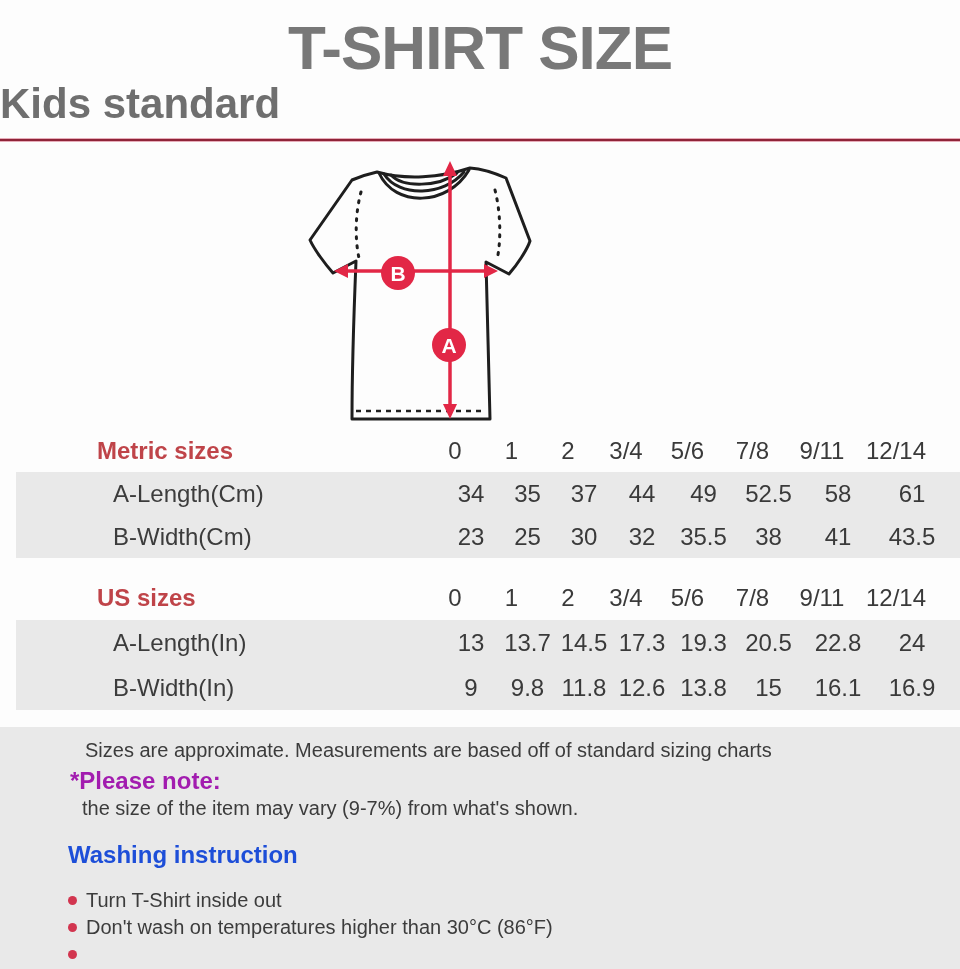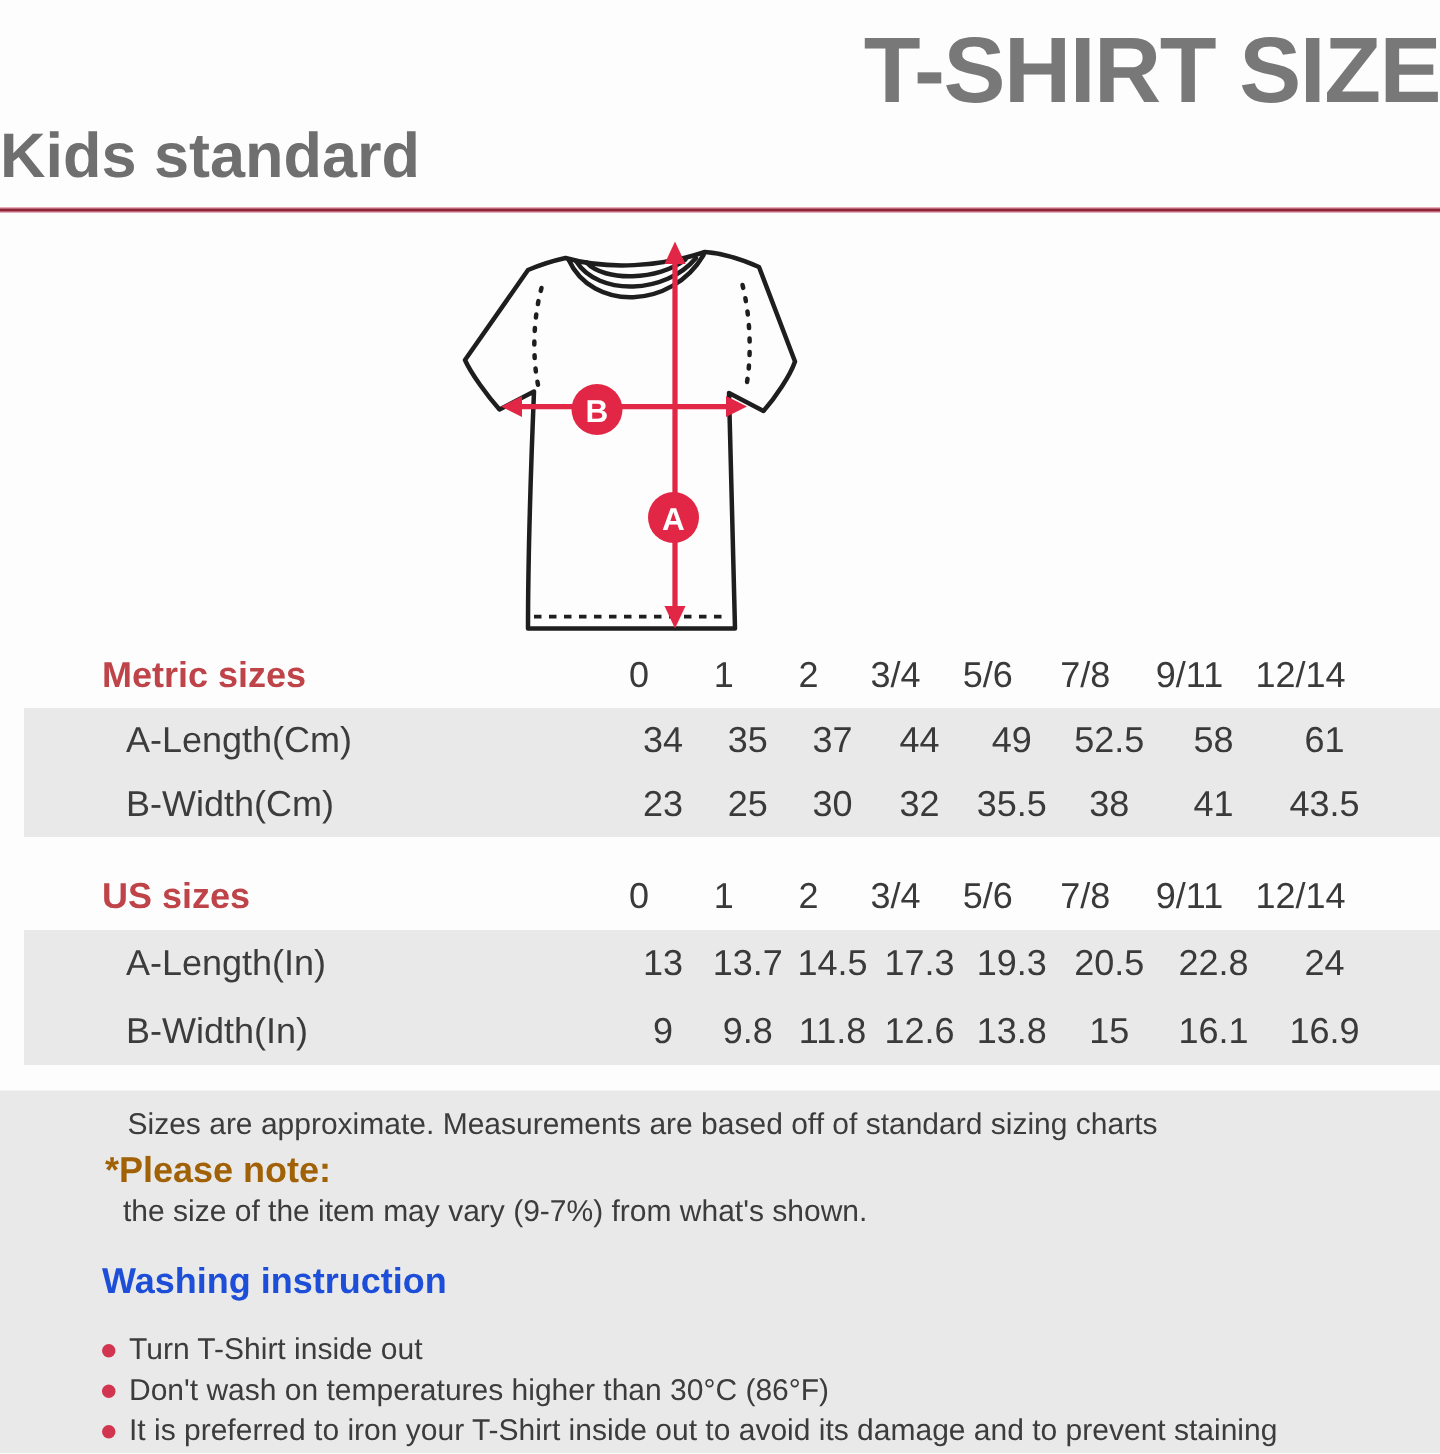--- a/index.html
+++ b/index.html
@@ -6,41 +6,41 @@
   html,body { background:#ffffff; }
   .page {
     position:relative; width:960px; height:969px;
     background:#fdfdfd; overflow:hidden;
     font-family:"Liberation Sans", sans-serif;
     color:#3c3c3c;
   }
   
   .title {
     position:absolute; top:12px; left:0; width:100%;
-    text-align:right; font-size:62px; font-weight:bold;
+    text-align:center; font-size:62px; font-weight:bold;
     color:#787878; letter-spacing:-1px;
   }
   .subtitle {
     position:absolute; top:80px; left:0; width:100%;
     text-align:left; font-size:42px; font-weight:bold;
     color:#6f6f6f;
   }
   .divider {
     position:absolute; top:138px; left:0; width:960px; height:4px;
     background:#8f2438;
     border-top:1px solid #e7adba; border-bottom:1px solid #e7adba;
   }
   
   .shirt-wrap { position:absolute; top:148px; left:280px; width:400px; height:290px; }
   
   .trow {
     position:absolute; left:0; right:0;
     display:grid;
     grid-template-columns:330px 56px 57px 56px 60px 63px 67px 72px 76px;
-    padding-left:68px; align-items:center;
+    padding-left:97px; align-items:center;
     font-size:24px;
   }
   .tlabel { text-align:left; color:#3c3c3c; }
   .tlabel.red { color:#bf4449; font-weight:bold; }
   .tcell { text-align:center; color:#3a3a3a; }
   .band { position:absolute; left:16px; right:0; background:#e9e9e9; }
   .band .trow { position:relative; }
   .row-metric-header { top:429px; height:43px; }
   .band1 { top:472px; height:86px; }
   .band1 .trow { height:43px; }
@@ -51,21 +51,21 @@
   .bottom {
     position:absolute; top:727px; left:0; right:0; bottom:0;
     background:#e9e9e9;
   }
   .note-approx {
     position:absolute; top:12px; left:85px;
     font-size:20px; color:#3c3c3c;
   }
   .please-title {
     position:absolute; top:40px; left:70px;
-    font-size:24px; font-weight:bold; color:#a16207;
+    font-size:24px; font-weight:bold; color:#a21caf;
   }
   .please-body {
     position:absolute; top:70px; left:82px;
     font-size:20px; color:#3c3c3c;
   }
   .wash-title {
     position:absolute; top:114px; left:68px;
     font-size:24px; font-weight:bold; color:#1d4ed8;
   }
   .wash-list { position:absolute; top:160px; left:68px; right:20px; list-style:none; }
@@ -206,18 +206,17 @@
       <li class="wash-item">
         <span class="dot"></span>
         <span>Turn T-Shirt inside out</span>
       </li>
       <li class="wash-item">
         <span class="dot"></span>
         <span>Don't wash on temperatures higher than 30°C (86°F)</span>
       </li>
       <li class="wash-item">
         <span class="dot"></span>
-        <span>It is preferred to iron your T-Shirt inside out to avoid its damage and to prevent staining</span>
       </li>
     </ul>
   </div>
 
 </div>
 
 </body></html>

